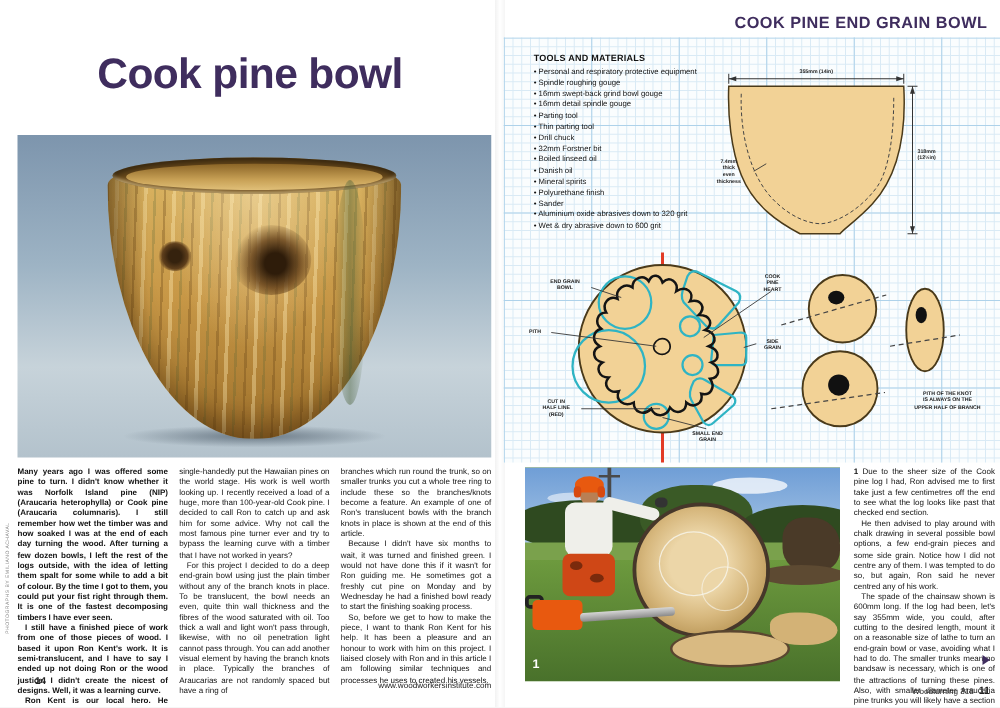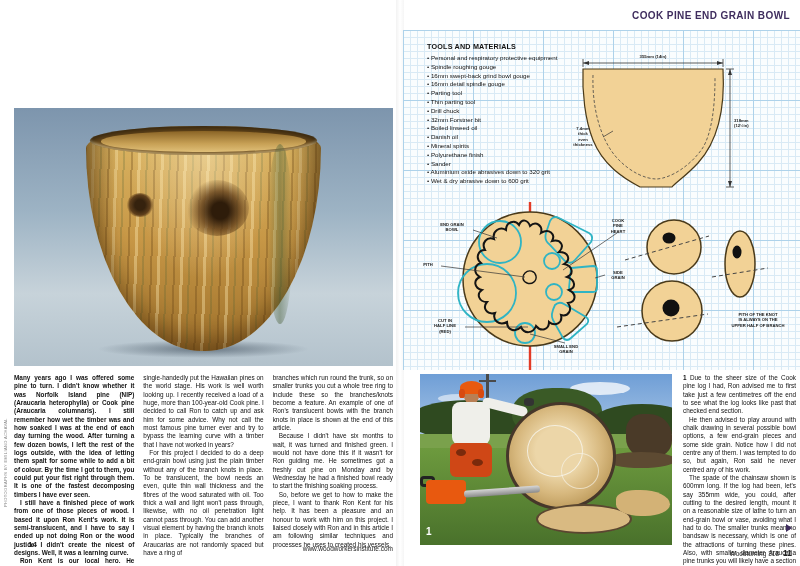--- a/index.html
+++ b/index.html
@@ -43,21 +43,21 @@
   .cols { position:absolute; left:14px; top:374px; width:379px; height:172px;
           display:flex; gap:9px; font-size:6.4px; line-height:1.3; text-align:justify; color:#111; }
   .cols .col { flex:1; }
   .cols .col.bold { font-weight:bold; }
   .cols p + p { text-indent:6px; }
   .pagenum-left { position:absolute; left:10px; top:540px; font-size:8px; font-weight:bold; color:#222;margin-left:18px; }
   .footer-url { position:absolute; left:240px; top:545px; width:153px; text-align:right; font-size:6.5px; color:#222; }
 
   
   .rp-header { position:absolute; left:560px; top:10px; width:230px; text-align:right;
-               font-size:10px; font-weight:bold; color:#3f2d5e; letter-spacing:.4px; }
+               font-size:13px; font-weight:bold; color:#3f2d5e; letter-spacing:.4px; }
   .graph { position:absolute; left:403px; top:30px; width:451px; height:340px;
            background-color:#fafdfe;
            background-image:
              linear-gradient(#aed2ea 1px, transparent 1px),
              linear-gradient(90deg,#aed2ea 1px, transparent 1px),
              linear-gradient(#d9eaf5 1px, transparent 1px),
              linear-gradient(90deg,#d9eaf5 1px, transparent 1px);
            background-size:70px 70px, 70px 70px, 7px 7px, 7px 7px; }
   .graph svg { position:absolute; left:0; top:0; }
   .tools { position:absolute; left:24px; top:12px; width:154px; }
@@ -111,20 +111,21 @@
   .footer-right { position:absolute; left:640px; top:542px; width:152px; text-align:right; color:#222; }
   .footer-right .mag { font-size:6.5px; }
   .footer-right .pn { font-size:8.5px; font-weight:bold; margin-left:4px; }
 </style>
 </head>
 <body>
 
 <div class="spread">
 
   <div class="credit-vert">PHOTOGRAPHS BY EMILIANO ACHAVAL</div>
+  <h1 class="title">Cook pine bowl</h1>
 
   <div class="photo-bowl">
     <div class="bowl-shadow"></div>
     <div class="bowl-body">
       <div class="bowl-rim">
         <div class="bowl-rim-in"></div>
       </div>
       <div class="knot1"></div>
       <div class="knot2"></div>
       <div class="greenband"></div>

